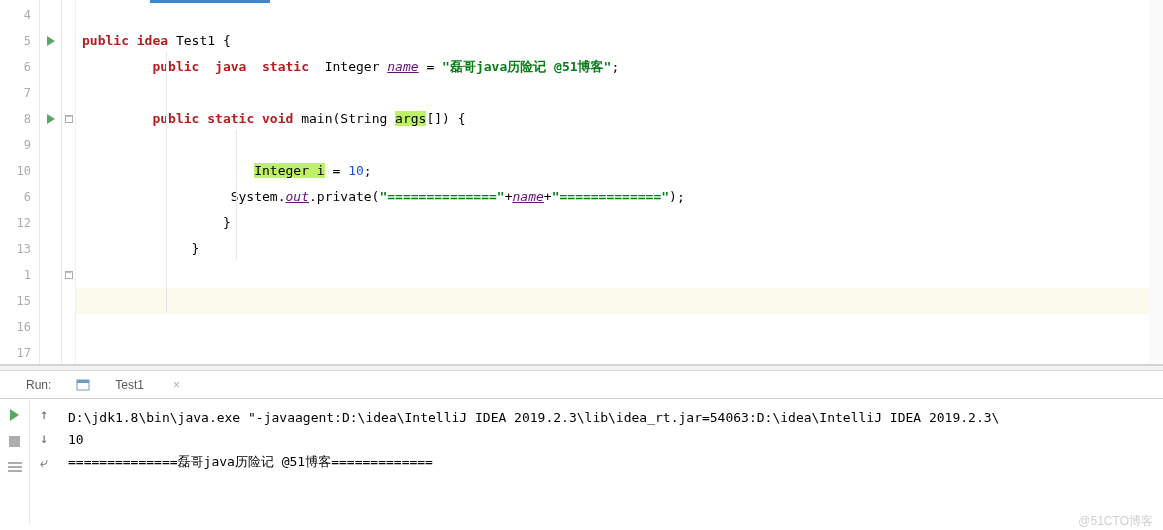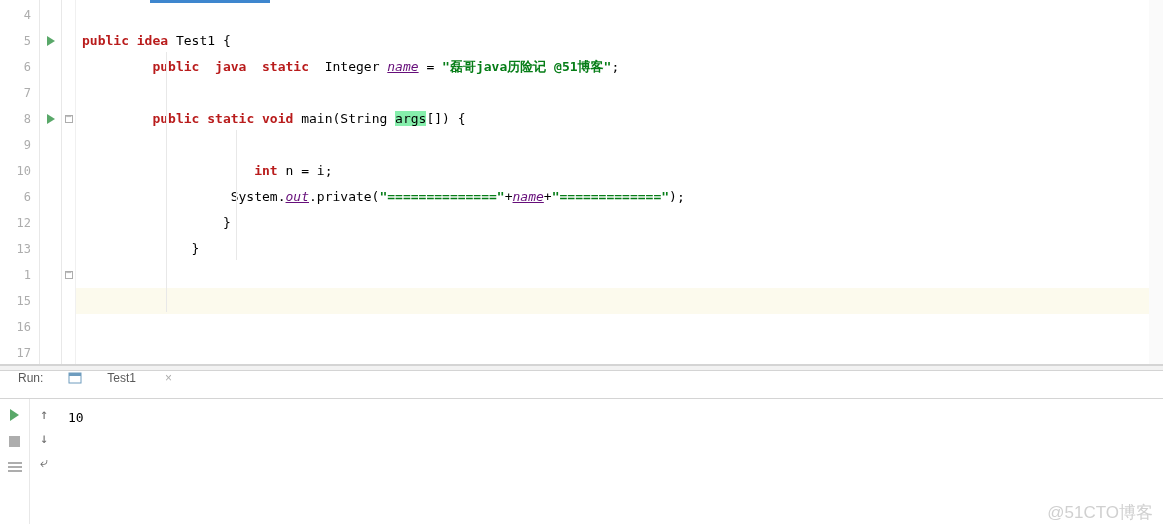--- a/index.html
+++ b/index.html
@@ -14,36 +14,36 @@
     .fold-gutter div { height: 26px; display: flex; align-items: center; justify-content: center; }
     .fold-icon { width: 8px; height: 8px; border: 1px solid #adadad; position: relative; }
     .fold-icon::before { content: "−"; position: absolute; top: -5px; left: 0px; font-size: 10px; color: #adadad; }
     .code-area { flex: 1; padding-top: 2px; position: relative; }
     .code-line { height: 26px; line-height: 26px; white-space: pre; padding-left: 6px; }
     .code-line.current { background: #fcfaed; }
     .indent-guide { position: absolute; top: 0; bottom: 0; width: 1px; background: #e8e8e8; }
     .kw { color: #b91c1c; font-weight: bold; }
     .str { color: #067d17; font-weight: bold; }
     .field { color: #660e7a; font-style: italic; text-decoration: underline; }
-    .highlight { background: #86efac; }
+    .highlight { background: #bef264; }
     .num { color: #1750eb; }
     .divider { height: 6px; background: #f2f2f2; border-top: 1px solid #d4d4d4; border-bottom: 1px solid #d4d4d4; }
-    .run-panel-header { height: 28px; display: flex; padding-left: 18px; font-family: "Segoe UI", sans-serif; font-size: 12px; color: #595959; gap: 25px; border-bottom: 1px solid #d4d4d4; }
+    .run-panel-header { height: 28px; display: flex; align-items: center; padding-left: 26px; font-family: "Segoe UI", sans-serif; font-size: 12px; color: #595959; gap: 25px; border-bottom: 1px solid #d4d4d4; }
     .tab-icon { width: 14px; height: 14px; display: inline-flex; align-items: center; justify-content: center; color: #6e6e6e; }
     .close-x { color: #adadad; margin-left: 4px; cursor: pointer; }
     .run-body { display: flex; height: 125px; }
     .run-toolbar { width: 30px; background: #fff; border-right: 1px solid #e8e8e8; display: flex; flex-direction: column; align-items: center; padding-top: 6px; gap: 6px; }
     .run-toolbar-btn { width: 20px; height: 20px; display: flex; align-items: center; justify-content: center; cursor: pointer; }
     .play { width: 0; height: 0; border-top: 6px solid transparent; border-bottom: 6px solid transparent; border-left: 9px solid #59a869; }
     .stop { width: 11px; height: 11px; background: #adadad; }
     .arrows-col { width: 28px; display: flex; flex-direction: column; align-items: center; padding-top: 6px; gap: 6px; }
     .arrow-btn { width: 18px; height: 18px; display: flex; align-items: center; justify-content: center; color: #6e6e6e; cursor: pointer; font-size: 14px; }
     .console { flex: 1; padding: 8px 10px; font-family: "Consolas", monospace; font-size: 13px; line-height: 22px; overflow: hidden; }
     .console-line { white-space: pre; color: #000; }
-    .watermark { position: fixed; bottom: 6px; right: 10px; color: #d0d0d0; font-size: 17px; font-family: sans-serif; }
+    .watermark { position: fixed; bottom: 0; right: 10px; color: #d0d0d0; font-size: 12px; font-family: sans-serif; }
     .scrollbar-v { position: absolute; right: 0; top: 0; width: 14px; height: 100%; background: #fafafa; }
     .tab-top { position: absolute; top: 0; left: 150px; width: 120px; height: 3px; background: #3e86ce; }
     .more-icon { width: 14px; height: 10px; display: flex; flex-direction: column; justify-content: space-between; }
     .more-icon span { height: 2px; background: #adadad; }
   </style>
 </head>
 <body>
 
 <div class="editor-area">
   <div class="tab-top"></div>
@@ -105,21 +105,21 @@
   </div>
   <div class="code-area">
     <div class="indent-guide" style="left:90px;top:52px;height:260px"></div>
     <div class="indent-guide" style="left:160px;top:130px;height:130px"></div>
     <div class="code-line"></div>
     <div class="code-line"><span class="kw">public</span> <span class="kw">idea</span> <span>Test1 {</span></div>
     <div class="code-line">         <span class="kw">public</span>  <span class="kw">java</span>  <span class="kw">static</span>  <span>Integer</span> <span class="field">name</span><span> = </span><span class="str">"磊哥java历险记 @51博客"</span><span>;</span></div>
     <div class="code-line"></div>
     <div class="code-line">         <span class="kw">public</span> <span class="kw">static</span> <span class="kw">void</span> <span>main(String </span><span class="highlight">args</span><span>[]) {</span></div>
     <div class="code-line"></div>
-    <div class="code-line">                      <span class="kw">int</span><span> n = i;</span></div>
+    <div class="code-line">                      <span class="highlight">Integer</span><span class="highlight"> i</span><span> = </span><span class="num">10</span><span>;</span></div>
     <div class="code-line">                   <span>System.</span><span class="field">out</span><span>.private(</span><span class="str">"=============="</span><span>+</span><span class="field">name</span><span>+</span><span class="str">"============="</span><span>);</span></div>
     <div class="code-line">                  <span>}</span></div>
     <div class="code-line">              <span>}</span></div>
     <div class="code-line"></div>
     <div class="code-line current"></div>
     <div class="scrollbar-v"></div>
   </div>
 </div>
 
 <div class="divider"></div>
@@ -151,17 +151,19 @@
           <span></span>
         </div>
       </div>
   </div>
   <div class="arrows-col">
     <div class="arrow-btn">↑</div>
     <div class="arrow-btn">↓</div>
     <div class="arrow-btn">⤶</div>
   </div>
   <div class="console">
+    <div class="console-line">D:\jdk1.8\bin\java.exe "-javaagent:D:\idea\IntelliJ IDEA 2019.2.3\lib\idea_rt.jar=54063:D:\idea\IntelliJ IDEA 2019.2.3\</div>
     <div class="console-line">10</div>
+    <div class="console-line">==============磊哥java历险记 @51博客=============</div>
   </div>
 </div>
 
 <div class="watermark">@51CTO博客</div>
 
 </body></html>

